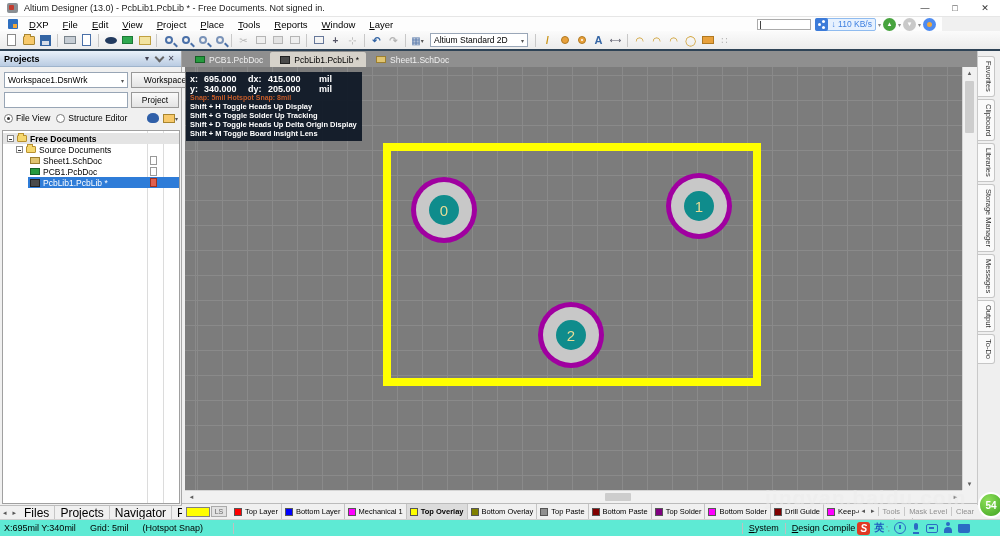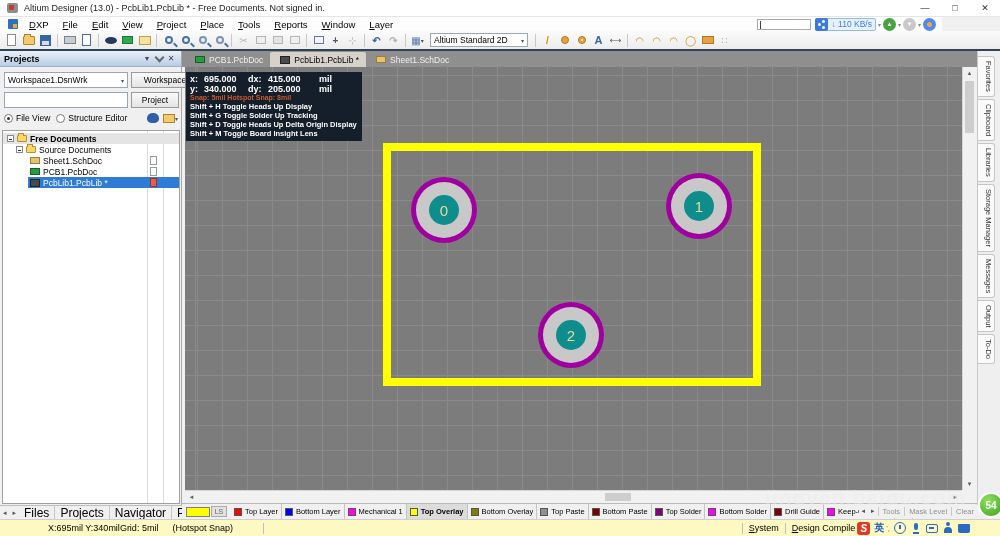--- a/index.html
+++ b/index.html
@@ -138,21 +138,21 @@
   .ltab.active { background:#DCDCDC; font-weight:bold; }
   .lsw { width:8px; height:8px; border:1px solid #555; margin-right:3px; flex:none;}
   .lb-actions { position:absolute; right:22px; top:504px; height:14px; display:flex; align-items:center; background:#F0F0F0; }
   .lact { font-size:7.5px; color:#8F8F8F; padding:0 4px; border-left:1px solid #C8C8C8; white-space:nowrap;}
 
   
   .right-tabs { left:977px; top:51px; width:23px; height:454px; background:#EFEFEF; border-left:1px solid #C9C9C9; padding-top:3px; }
   .rtab { writing-mode:vertical-rl; font-size:7.5px; color:#333; background:#FAFAFA; border:1px solid #C6C6C6; border-left:none; border-radius:0 3px 3px 0; padding:4px 1px; margin:2px 0 2px 0; display:block; width:17px; text-align:center; white-space:nowrap;}
 
   
-  .statusbar { left:0; top:519px; width:1000px; height:17px; background:#fef9c3; border-top:1px solid #CFCFCF; display:flex; align-items:center;padding-left:44px; }
+  .statusbar { left:0; top:519px; width:1000px; height:17px; background:#5eead4; border-top:1px solid #CFCFCF; display:flex; align-items:center; }
   .st { font-size:9px; white-space:nowrap; }
   .st-div { width:1px; height:11px; background:#C0C0C0; margin:0 6px; }
   .sogou-s { width:13px; height:13px; background:#E03A24; border-radius:3px; color:#fff; font-weight:bold; font-style:italic; font-size:10px; display:flex; align-items:center; justify-content:center; margin:0 2px; }
   .ime-lang { color:#1F5FBF; font-size:10px; font-weight:bold; margin:0 2px; }
   .ime-marks { color:#777; font-size:8px; margin-right:2px;}
   .blue-ico { width:12px; height:12px; margin:0 2px; position:relative; display:inline-block; }
   .bi-clock { border:1.5px solid #2B6BC4; border-radius:50%; }
   .bi-clock::after{content:"";position:absolute;left:4px;top:2px;width:1.5px;height:4px;background:#2B6BC4;}
   .bi-mic::before { content:""; position:absolute; left:4px; top:1px; width:4px; height:7px; background:#2B6BC4; border-radius:2px; }
   .bi-mic::after { content:""; position:absolute; left:3px; bottom:0; width:6px; height:2px; background:#2B6BC4; }
@@ -514,21 +514,21 @@
   <span class="rtab">Clipboard</span>
   <span class="rtab">Libraries</span>
   <span class="rtab">Storage Manager</span>
   <span class="rtab">Messages</span>
   <span class="rtab">Output</span>
   <span class="rtab">To-Do</span>
 </div>
 
 <div class="abs statusbar">
   <span class="st" style="margin-left:4px">X:695mil Y:340mil</span>
-  <span class="st" style="">Grid: 5mil</span>
+  <span class="st" style="margin-left:14px">Grid: 5mil</span>
   <span class="st" style="margin-left:14px">(Hotspot Snap)</span>
   <span class="st-div" style="margin-left:30px"></span>
   <span style="flex:1"></span>
   <span class="st-div"></span>
   <span class="st ul1">System</span>
   <span class="st-div"></span>
   <span class="st ul1">Design Compile</span>
   <span class="sogou-s">S</span>
   <span class="ime-lang">英</span>
   <span class="ime-marks">',</span>

